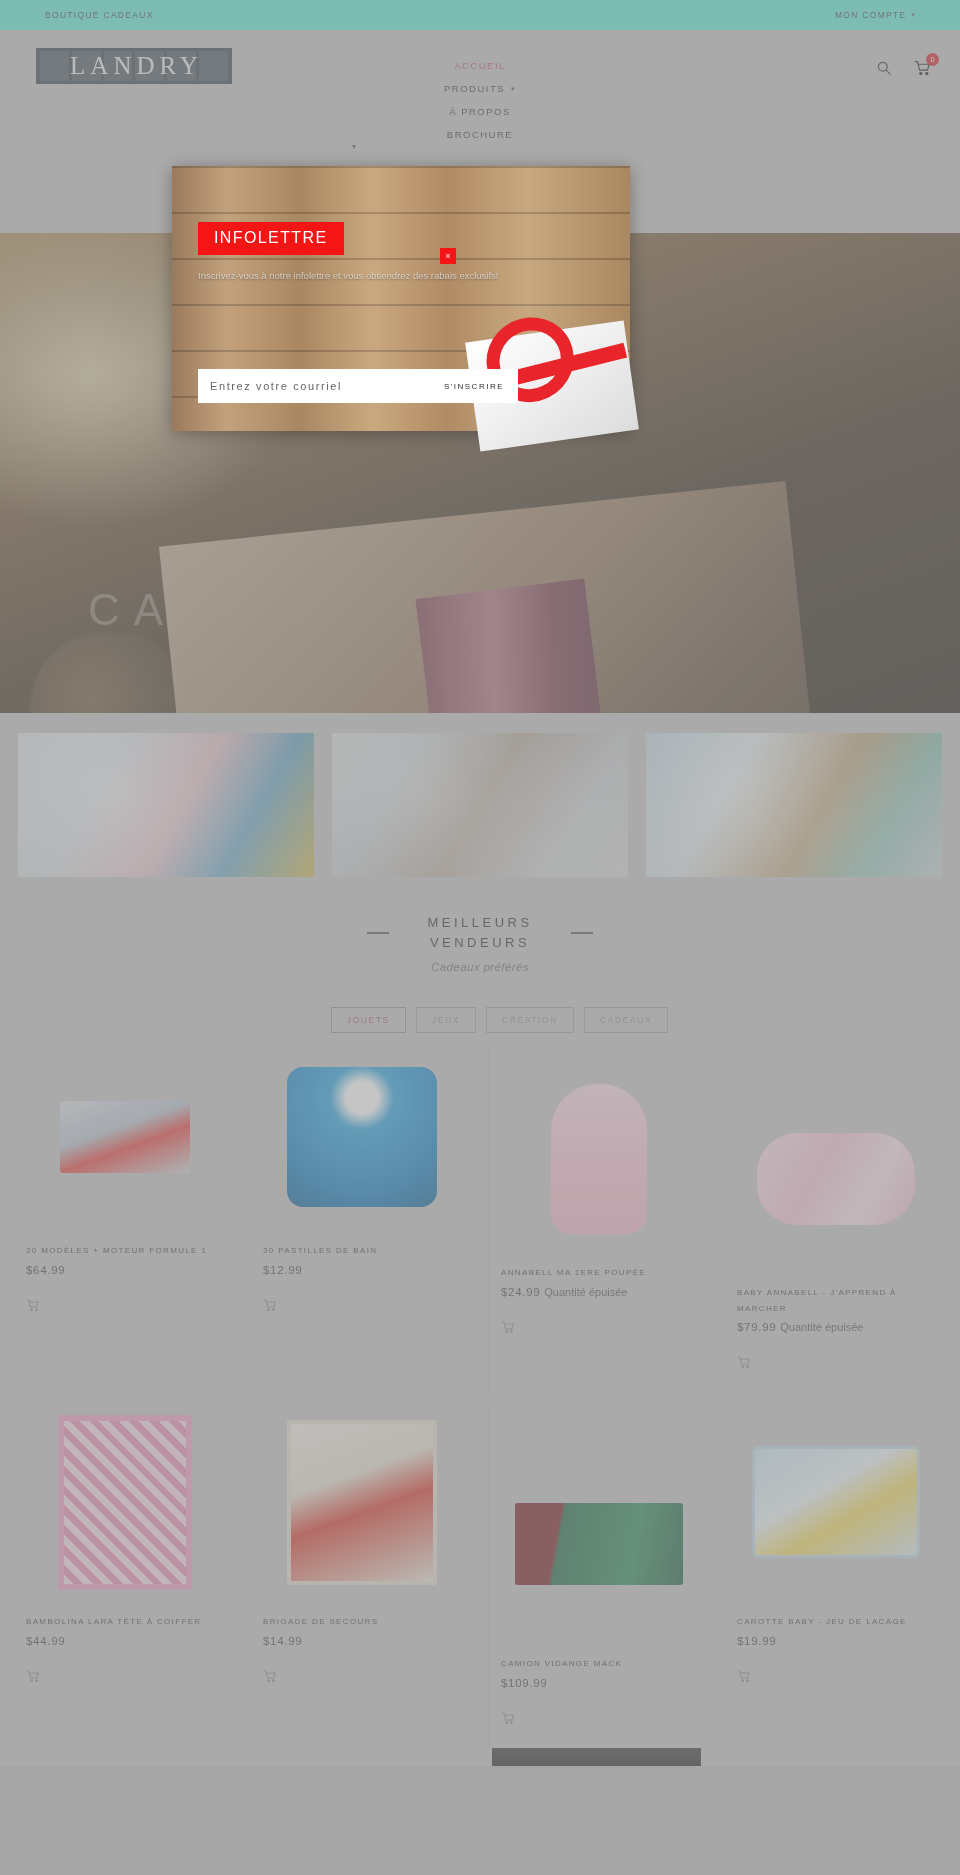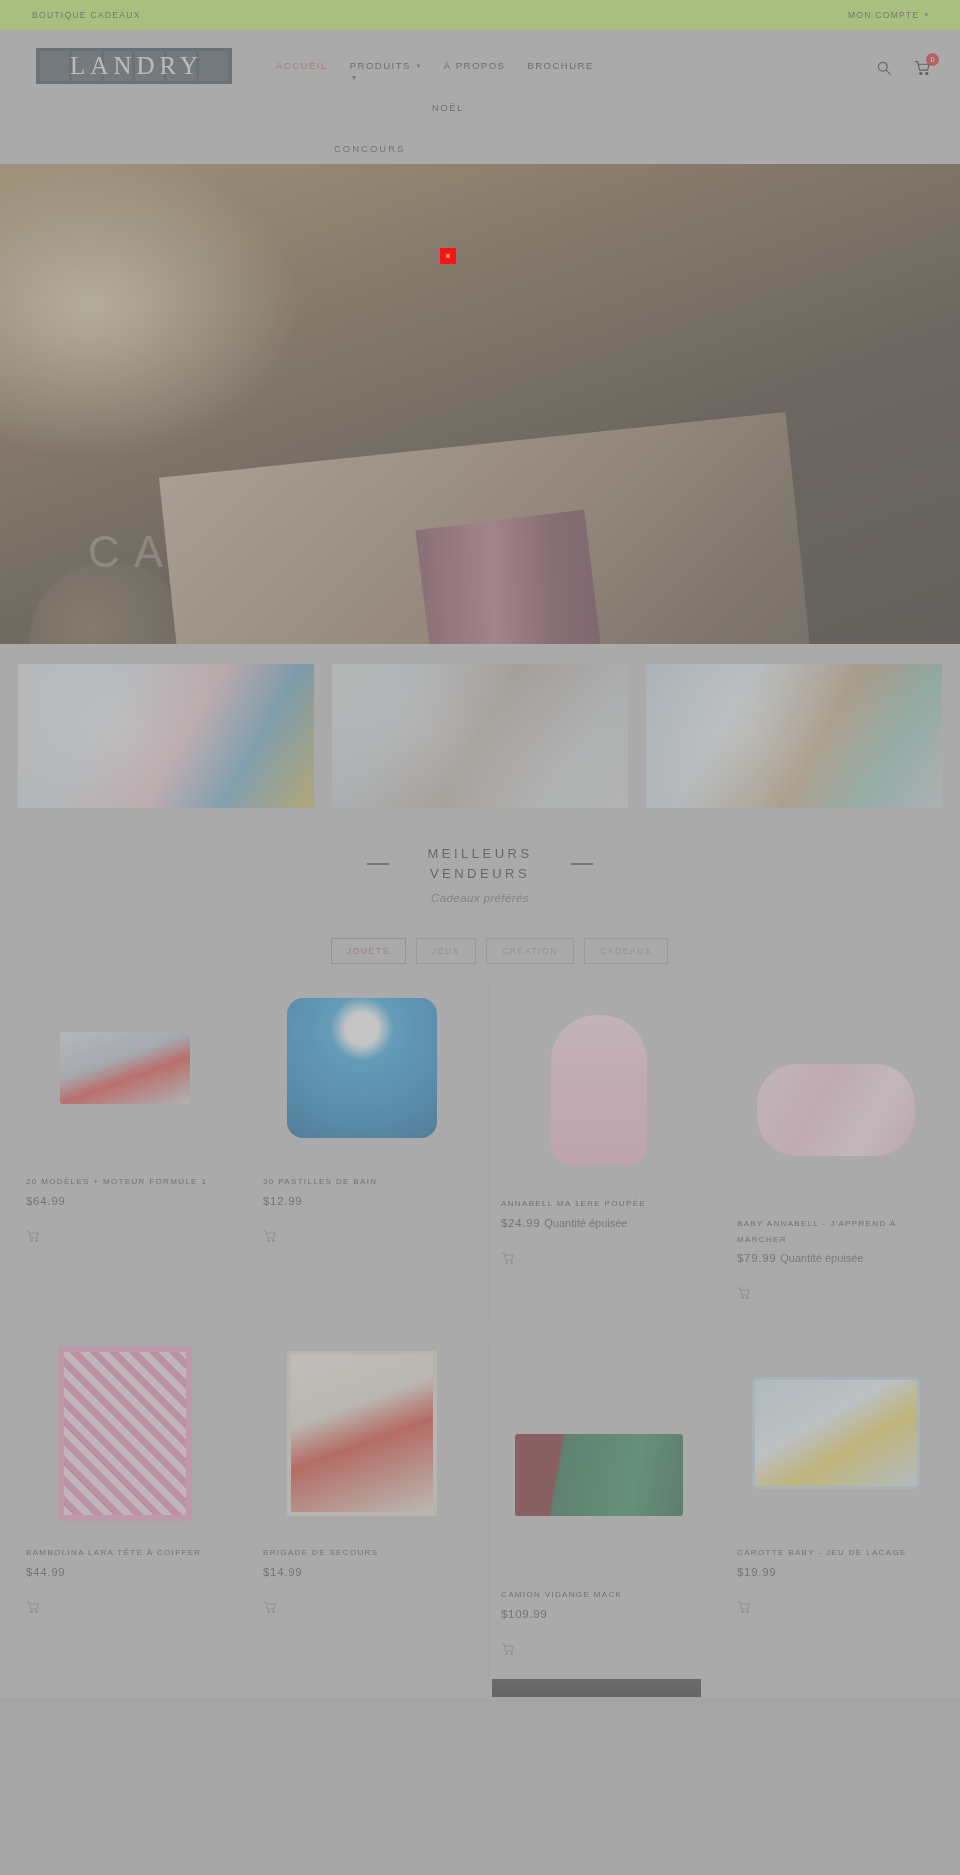--- a/index.html
+++ b/index.html
@@ -9,23 +9,23 @@
     background: #b9b9b9;
     overflow: hidden;
     position: relative;
   }
   
   .page-wrap { position: absolute; inset: 0; }
   .dim { position: absolute; inset: 0; background: rgba(150,150,150,0.55); z-index: 50; pointer-events: none; }
 
   
   .topbar {
-    height: 30px; padding: 0 32px;
+    height: 30px; padding: 0 45px;
     display: flex; align-items: center; justify-content: space-between;
-    background: #bef264;
+    background: #5eead4;
   }
   .topbar-link {
     font-size: 8.5px; letter-spacing: 1.3px; color: #4a4a4a; text-transform: uppercase;
   }
   .account { display: flex; align-items: center; gap: 5px; }
   .caret { font-size: 7px; color: #666; }
 
   
   header {
     background: #c3c3c3; padding: 18px 28px 10px 28px;
@@ -38,21 +38,21 @@
   }
   .logo-text {
     color: #e9e9e9; font-family: "Liberation Serif", serif;
     font-size: 25px; letter-spacing: 5px; padding-left: 5px;
     position: relative; z-index: 2;
   }
   .logo-bars { position: absolute; inset: 3px 4px; display: flex; gap: 3px; }
   .logo-bars i { flex: 1; background: #4c5a63; }
 
   nav { flex: 1; padding-left: 44px; padding-top: 6px; }
-  .nav-row { display: flex; flex-wrap: wrap; align-items: center; max-width: 430px; }
+  .nav-row { display: flex; flex-wrap: wrap; align-items: center; max-width: 430px; flex-direction: column; }
   .nav-item {
     font-size: 9.5px; letter-spacing: 1.5px; color: #3a3a3a;
     text-transform: uppercase; padding: 6px 14px 6px 0; margin-right: 8px;
     display: flex; align-items: center; gap: 6px; white-space: nowrap;
   }
   .nav-item.active { color: #b4575f; }
   .nav-item .chev { font-size: 7px; color: #555; }
   .nav-sub-caret { width: 100%; text-align: left; padding-left: 76px; font-size: 8px; color: #555; margin-top: -4px; }
   .nav-second { display: flex; }
   .nav-noel { font-size: 9.5px; letter-spacing: 1.5px; color: #3a3a3a; text-transform: uppercase; margin-left: 156px; margin-top: 20px; }
@@ -83,21 +83,21 @@
     background: linear-gradient(95deg, #7c4150, #b07080 40%, #7a3f4d 70%, #5e3040);
     transform: rotate(-7deg);
   }
   .hero-cones {
     position: absolute; left: 30px; top: 400px; width: 150px; height: 160px;
     background: radial-gradient(circle at 40% 40%, #7a6344, #4d3e2a 70%, #332a1c);
     border-radius: 50% 40% 45% 55%;
     filter: blur(1px); opacity: .85;
   }
   .hero-title {
-    position: absolute; left: 88px; top: 363px;
+    position: absolute; left: 88px; top: 352px;
     font-size: 44px; letter-spacing: 14px; color: rgba(255,255,255,0.30);
     font-family: "Liberation Sans", sans-serif;
   }
 
   
   .features { background: #c3c3c3; padding: 20px 18px 22px 18px; display: flex; gap: 18px; }
   .feature { flex: 1; height: 144px; overflow: hidden; position: relative; }
   .f1 { background: linear-gradient(120deg,#eef2f5 0%,#e3eaf0 30%,#f3c9d0 55%,#66b2d8 75%,#f2d35c 100%); }
   .f2 { background: linear-gradient(120deg,#e9ecee 0%,#cfd6da 25%,#b8a99b 50%,#dfe3e6 78%,#f0f2f4 100%); }
   .f3 { background: linear-gradient(120deg,#cfe4f0 0%,#e8f2f6 30%,#c7a878 58%,#9ad7c7 78%,#e6f0f3 100%); }
@@ -429,15 +429,26 @@
 
   <div class="bottom-peek">
     <div></div>
     <div></div>
     <div class="peek"></div>
     <div></div>
   </div>
 
   <div class="dim"></div>
 
+  <div class="modal">
+    <div class="modal-gift"></div>
+    <div class="modal-inner">
+      <div class="badge-infolettre">INFOLETTRE</div>
+      <div class="modal-sub">Inscrivez-vous à notre infolettre et vous obtiendrez des rabais exclusifs!</div>
+    </div>
+    <div class="modal-form">
+      <input type="text" placeholder="Entrez votre courriel" style="">
+      <button class="submit-btn">S'INSCRIRE</button>
+    </div>
+  </div>
   <div class="modal-close">×</div>
 
 </div>
 
 </body></html>

